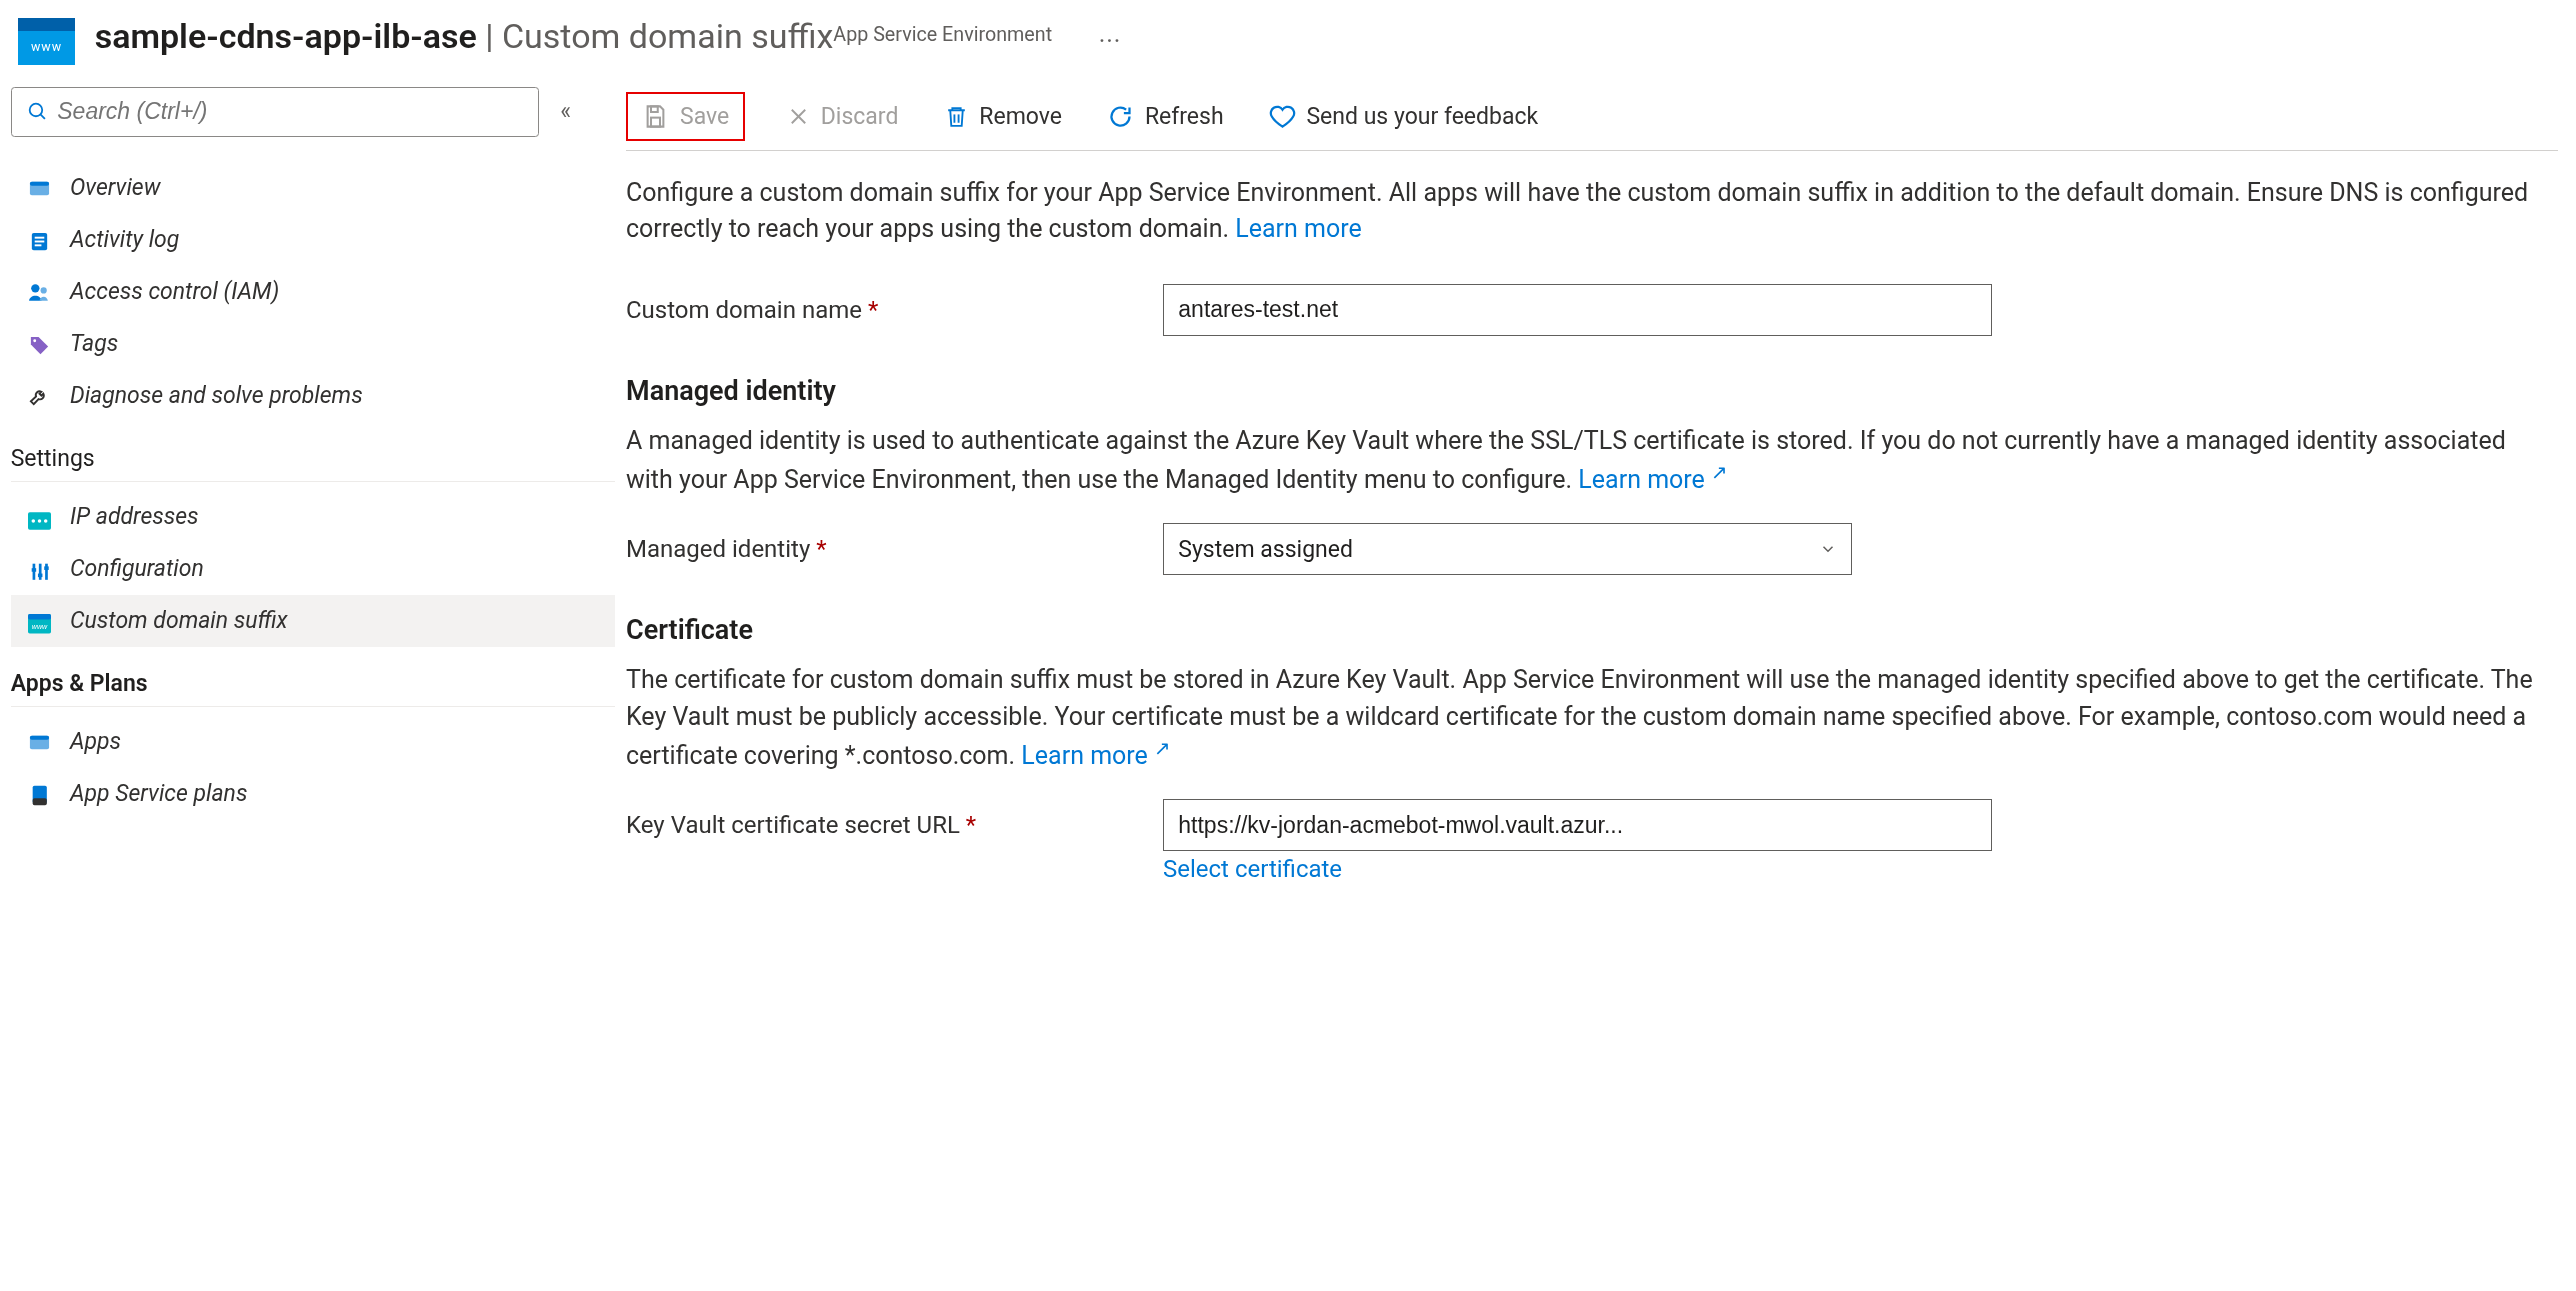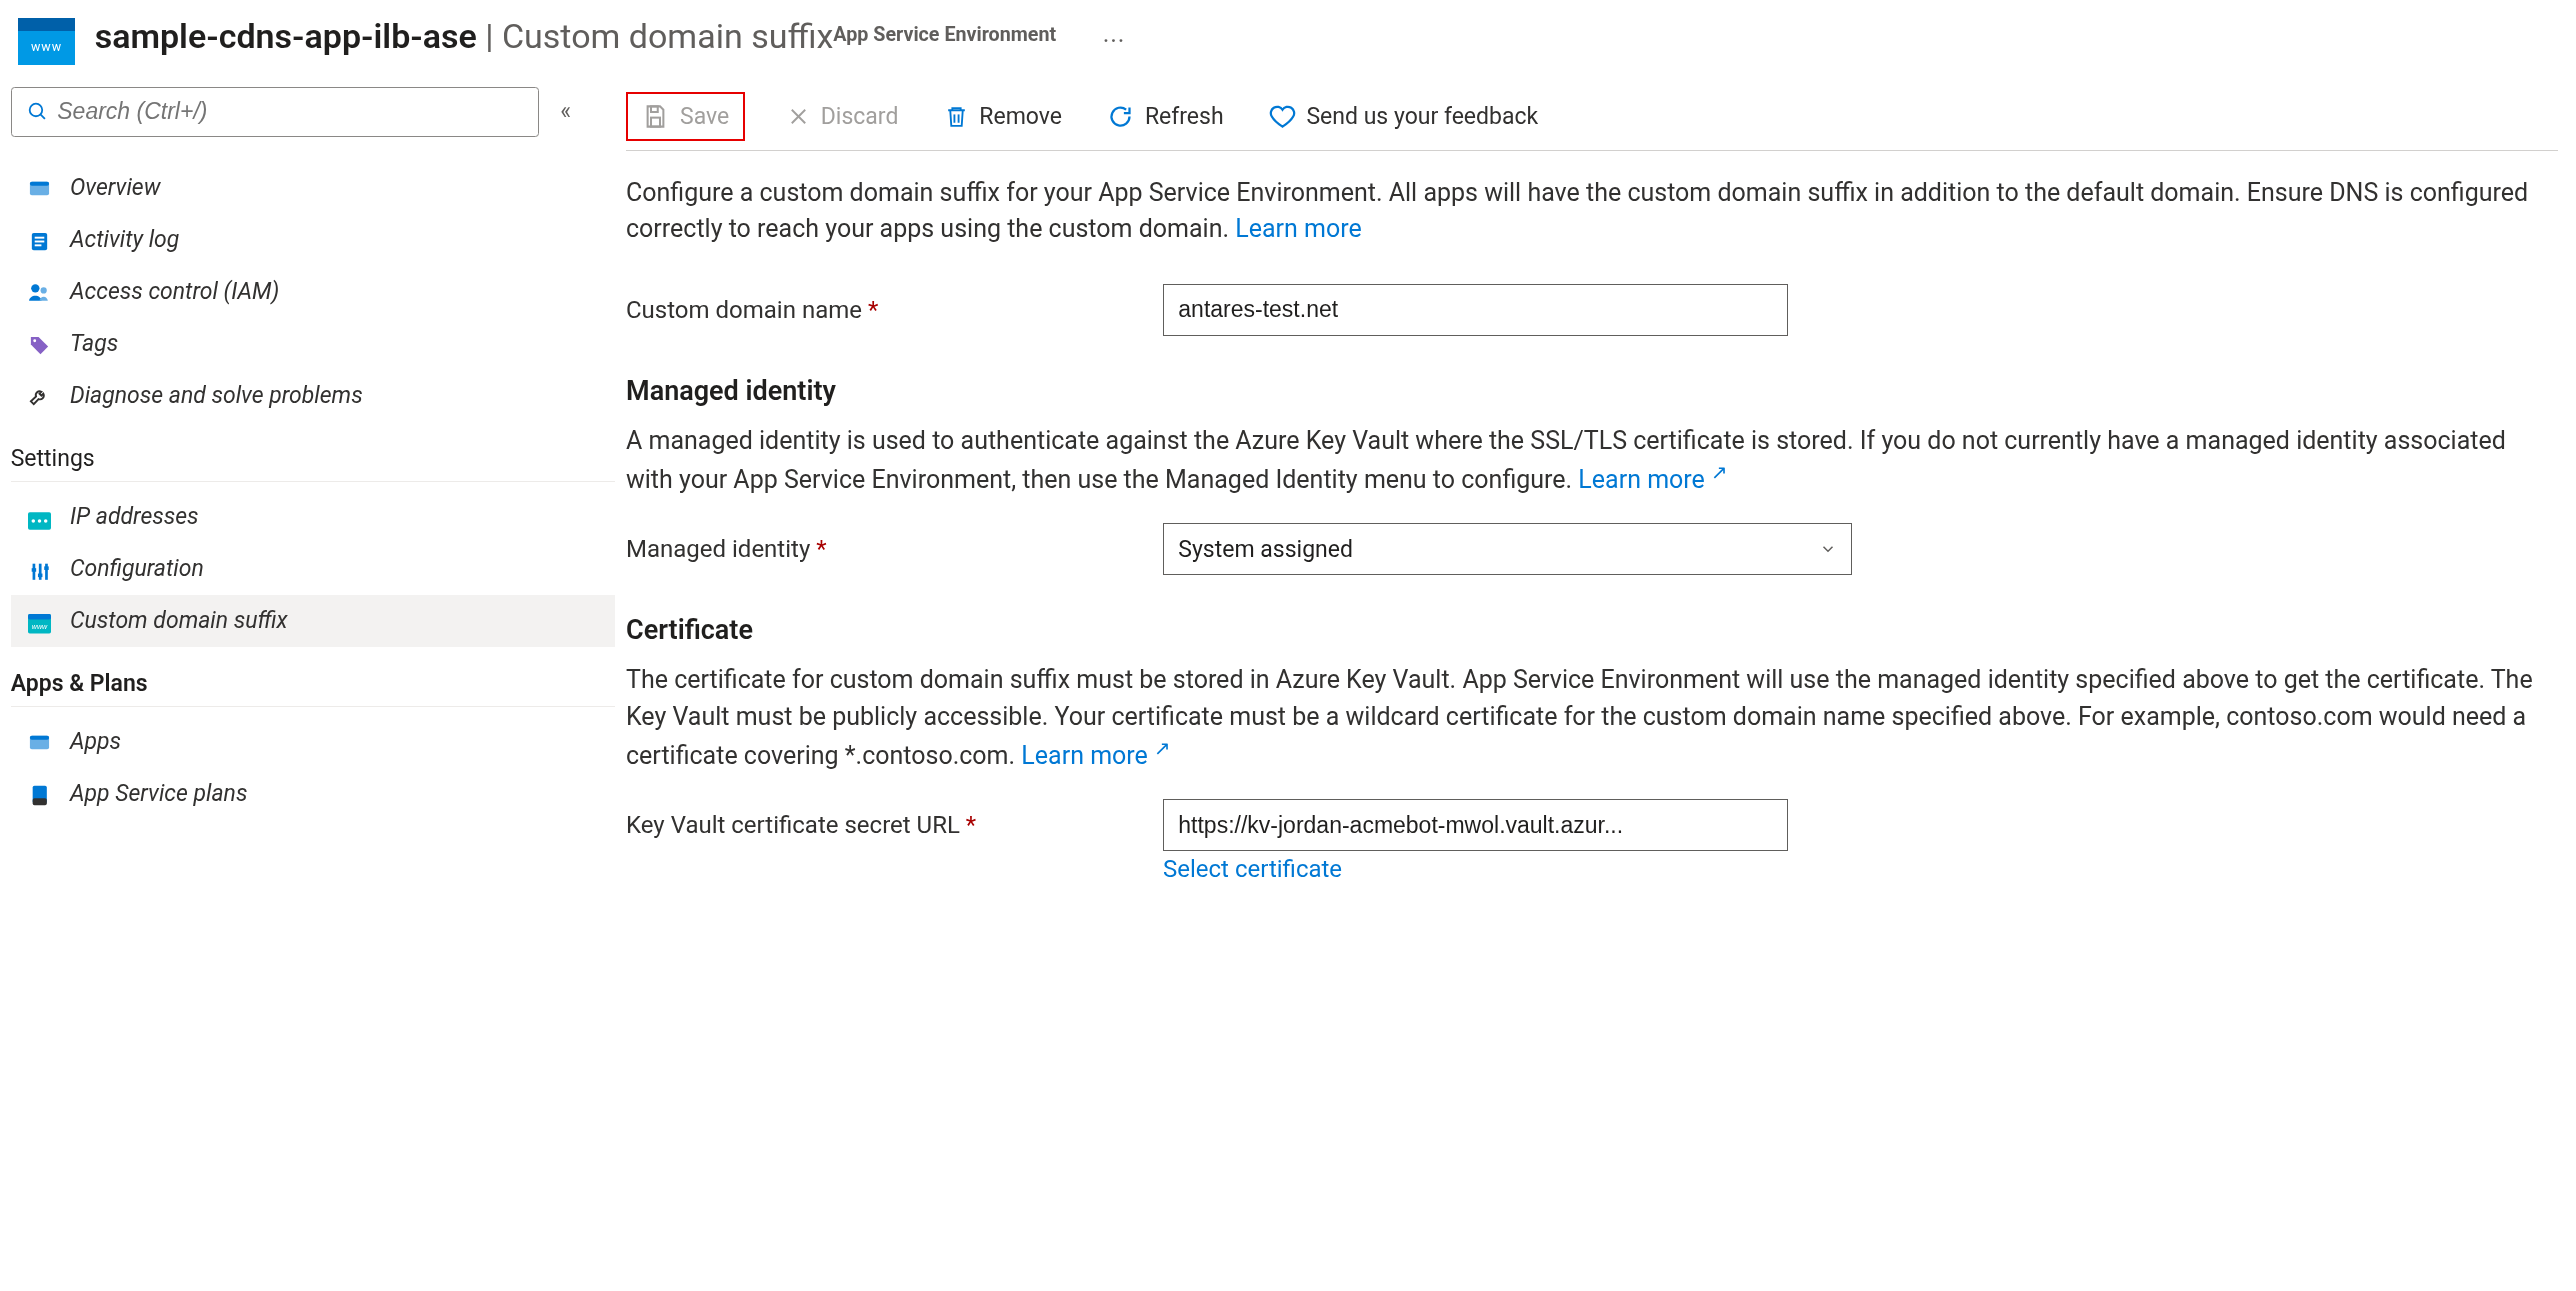--- a/index.html
+++ b/index.html
@@ -58,21 +58,20 @@
       line-height: 1.1;
     }
     .header-title-secondary {
       font-weight: 400;
       color: #605e5c;
     }
     .header-subtitle {
       font-size: 19.7px;
       color: #605e5c;
       margin-top: 5.4px;
-      font-weight: bold;
     }
     .header-more {
       font-size: 25px;
       color: #605e5c;
       margin-left: 27px;
       margin-top: 9px;
       letter-spacing: 0.9px;
     }
     .body {
       display: flex;
@@ -185,21 +184,21 @@
       width: 537px;
       font-size: 24px;
       color: #323130;
     }
     .required {
       color: #a80000;
     }
     .field-input {
       border: 0.9px solid #605e5c;
       height: 52px;
-      width: 625px;
+      width: 829px;
       padding: 0 14.3px;
       font-size: 23px;
       color: #201f1e;
       outline: none;
     }
     .field-select {
       border: 0.9px solid #605e5c;
       height: 52px;
       width: 689px;
       padding: 0 14.3px;

